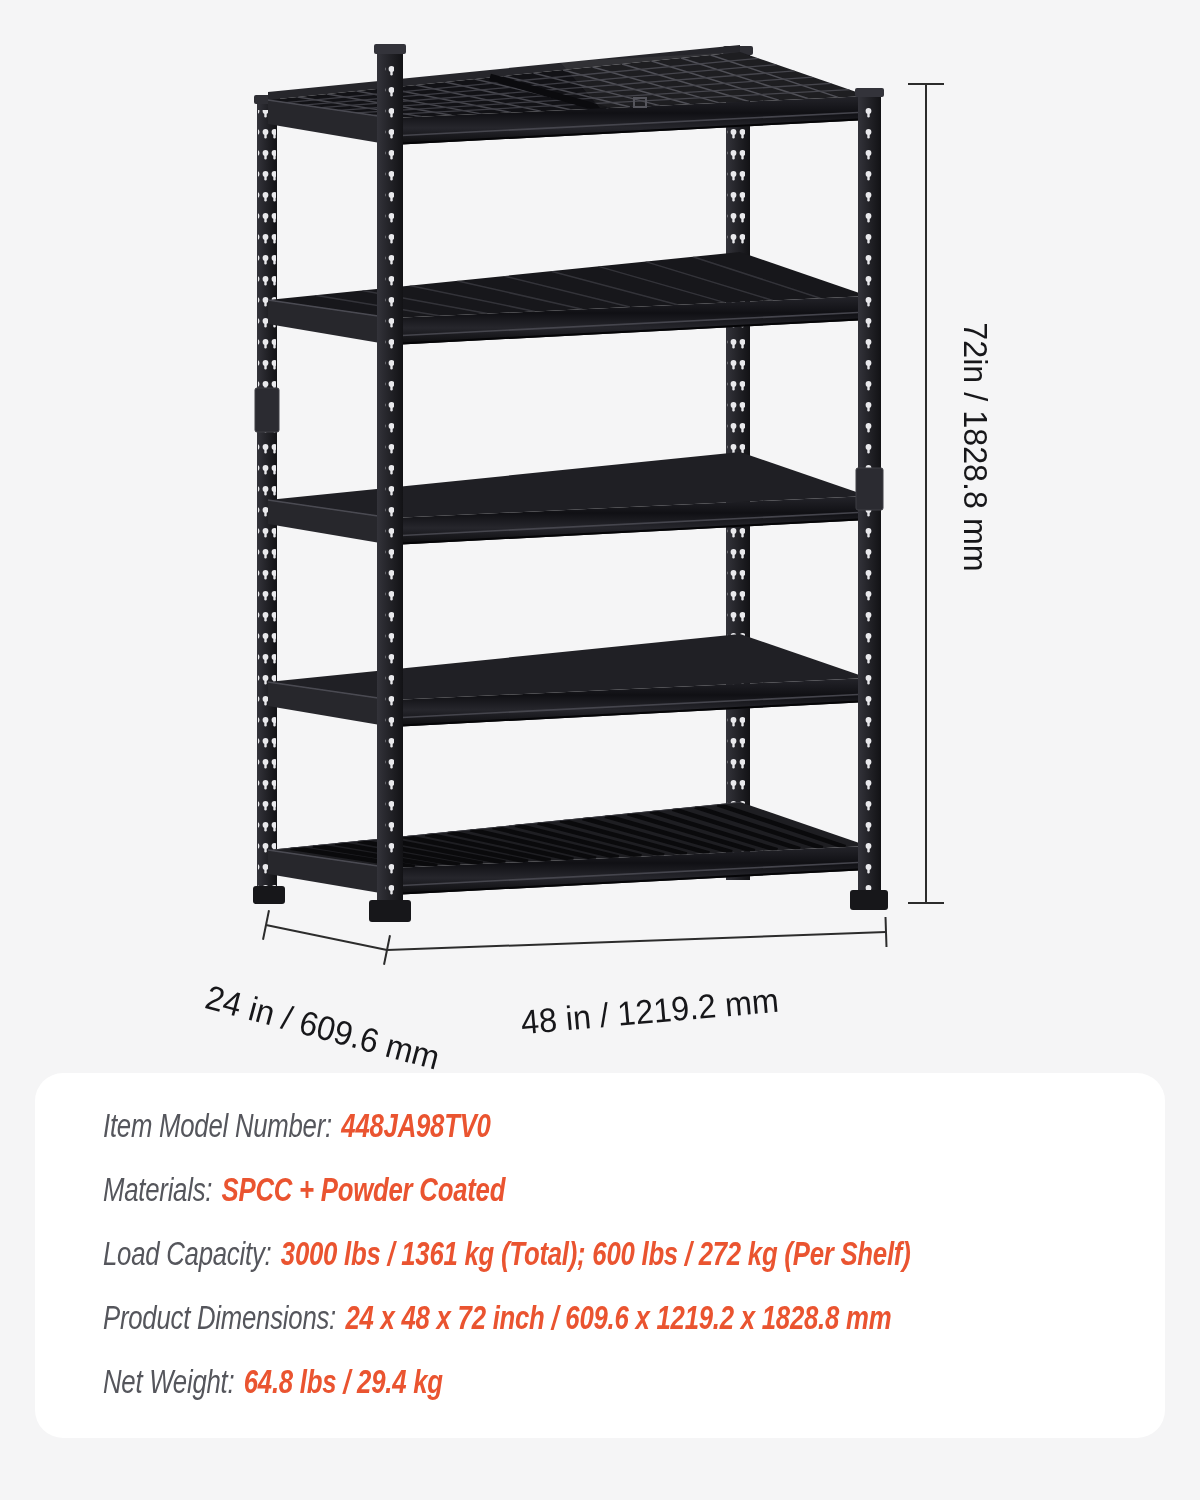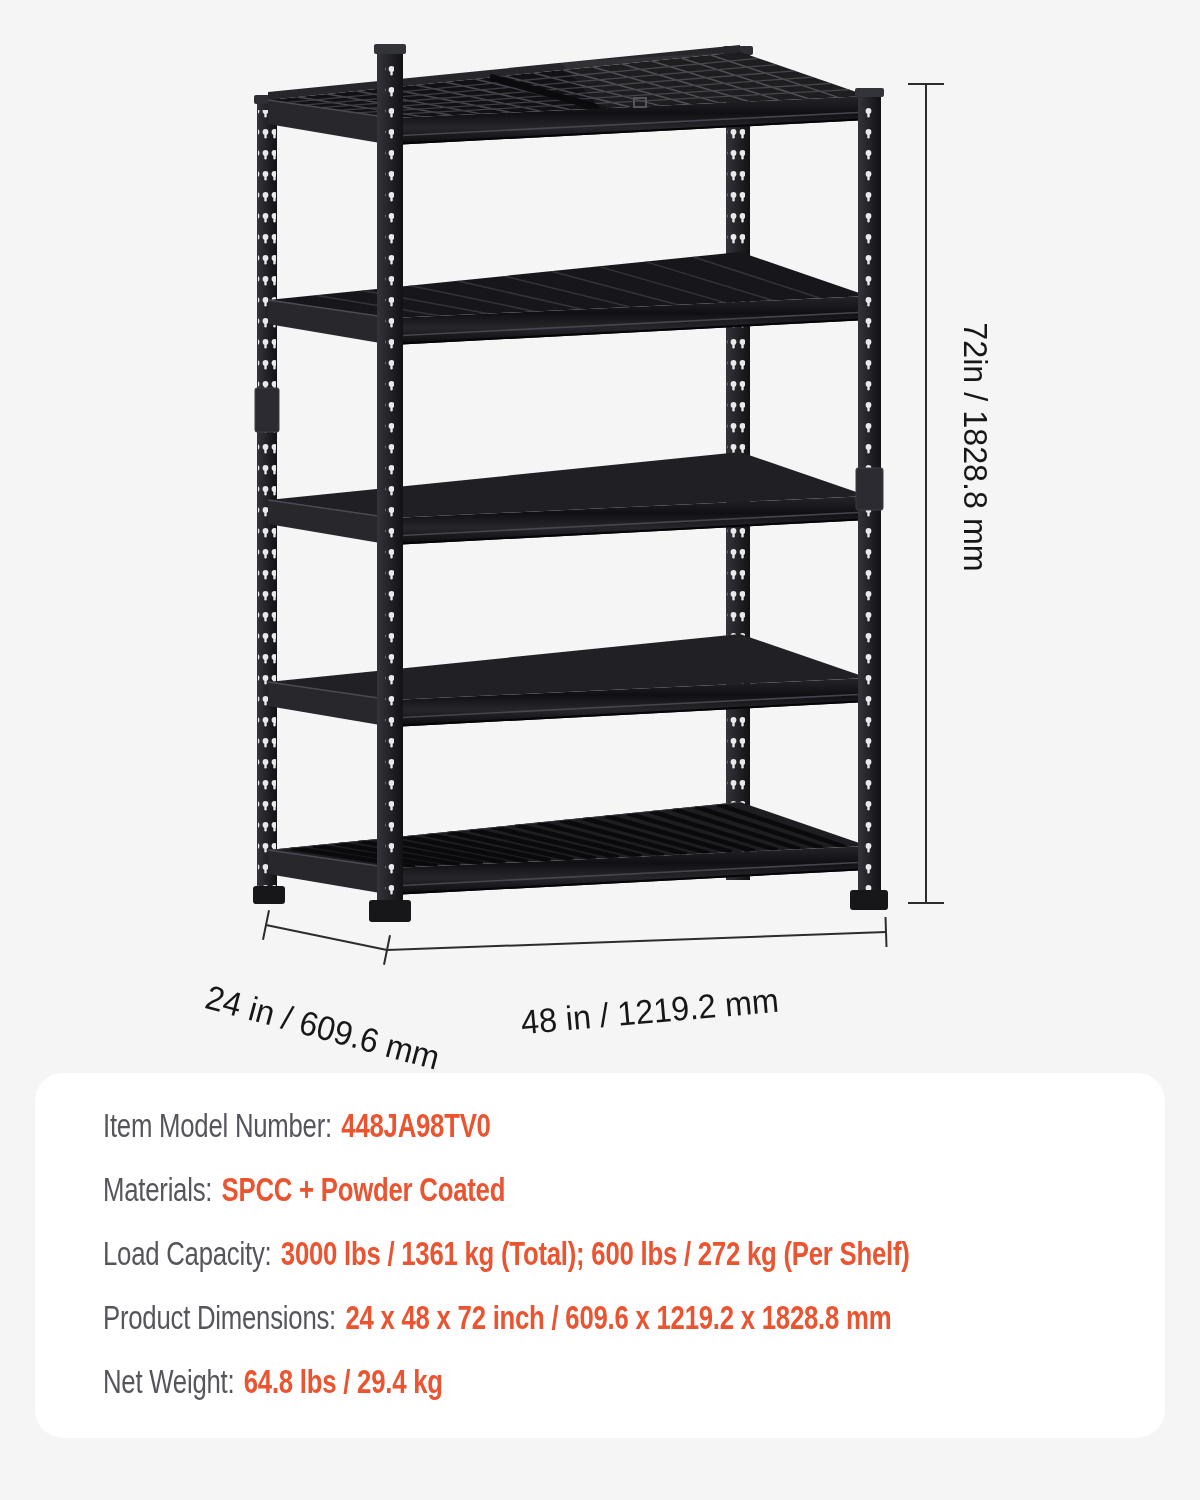--- a/index.html
+++ b/index.html
@@ -5,21 +5,21 @@
   html,body{margin:0;padding:0;background:#f5f5f6;}
   .stage{
     position:relative;width:1200px;height:1500px;background:#f5f5f6;
     font-family:"Liberation Sans",sans-serif;overflow:hidden;
   }
   svg.diagram{position:absolute;left:0;top:0;display:block;}
   .dim-text{font-size:34px;fill:#17171a;font-weight:400;}
   .spec-panel{
     position:absolute;left:35px;top:1073px;width:1130px;height:365px;
     background:#ffffff;border-radius:28px;box-sizing:border-box;
-    padding:36px 30px 0 68px;overflow:hidden;
+    padding:36px 30px 0 68px;overflow:hidden;font-style:italic;
   }
   .spec-row{
     white-space:nowrap;font-size:33px;line-height:34px;margin-bottom:30px;
     letter-spacing:-0.3px;transform:scaleX(0.78);transform-origin:0 50%;
   }
   .spec-label{color:#55565c;}
   .spec-value{color:#ea5430;font-weight:bold;margin-left:12px;}
 </style>
 </head>
 <body>

